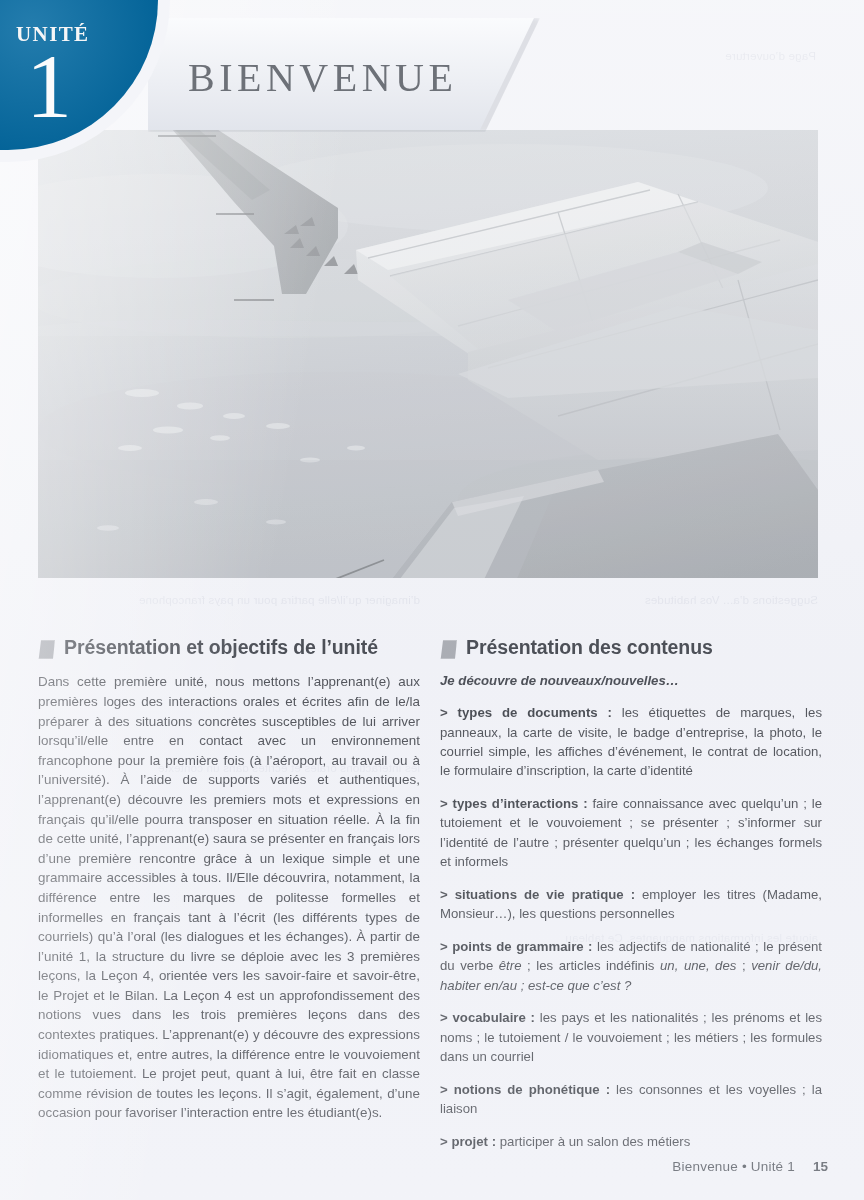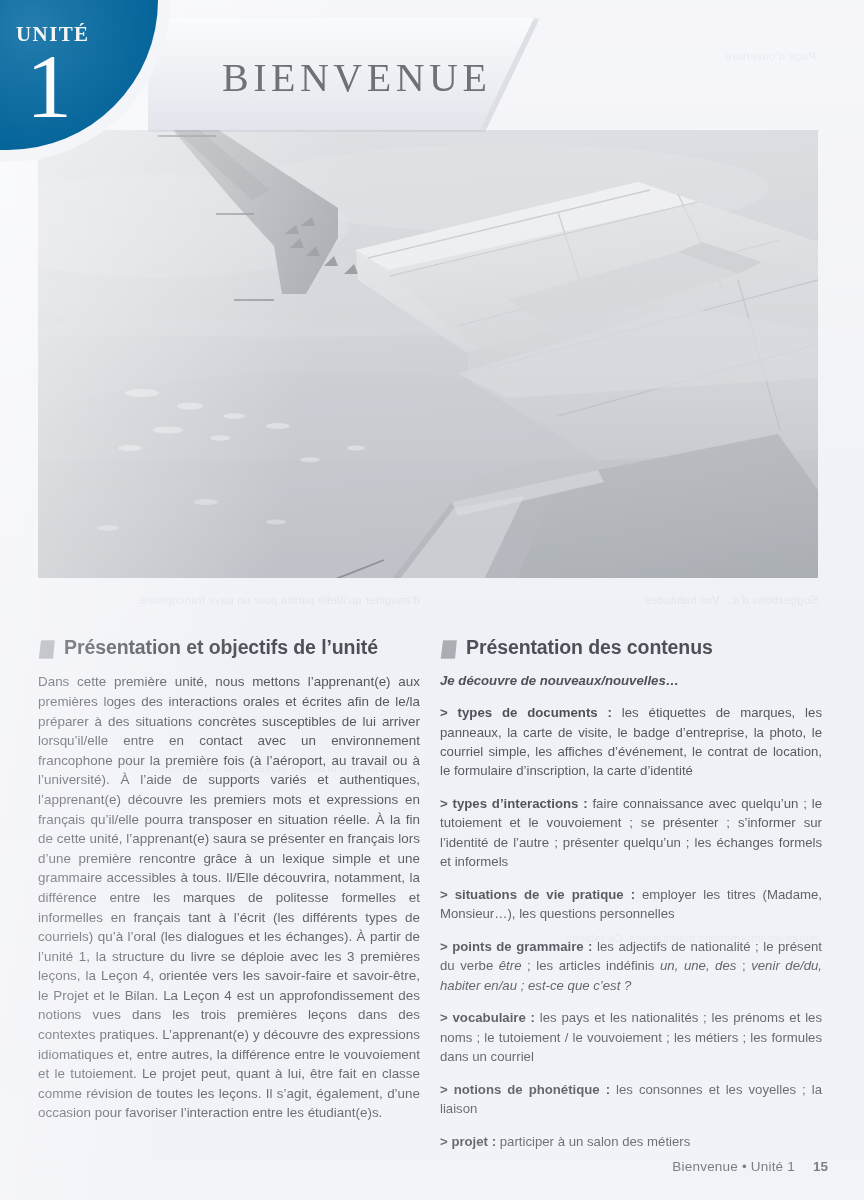--- a/index.html
+++ b/index.html
@@ -135,21 +135,20 @@
     position: absolute;
     left: 188px;
     top: 56px;
     color: #6d7178;
     font-family: "Liberation Serif", serif;
     font-size: 40px;
     line-height: 44px;
     letter-spacing: 4.5px;
     z-index: 7;
     white-space: nowrap;
-    margin-left: 34px;
   }
 
   
   .col {
     position: absolute;
     top: 636px;
     width: 382px;
     color: #2c2f35;
   }
   .col-left  { left: 38px; }

